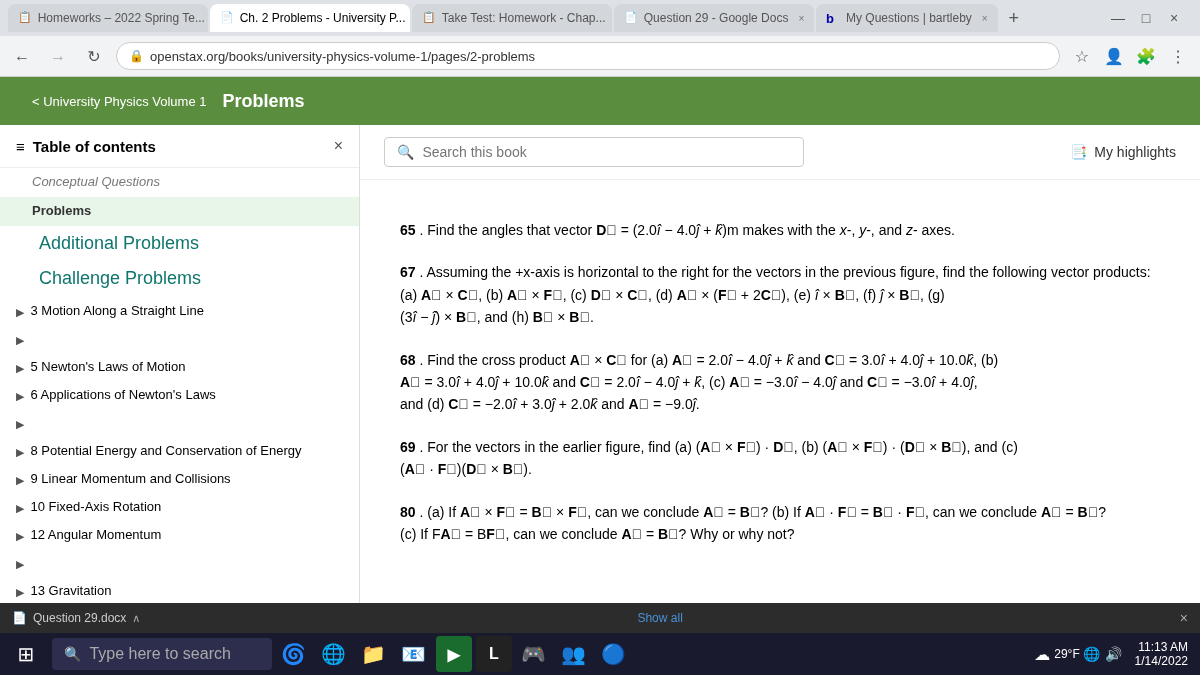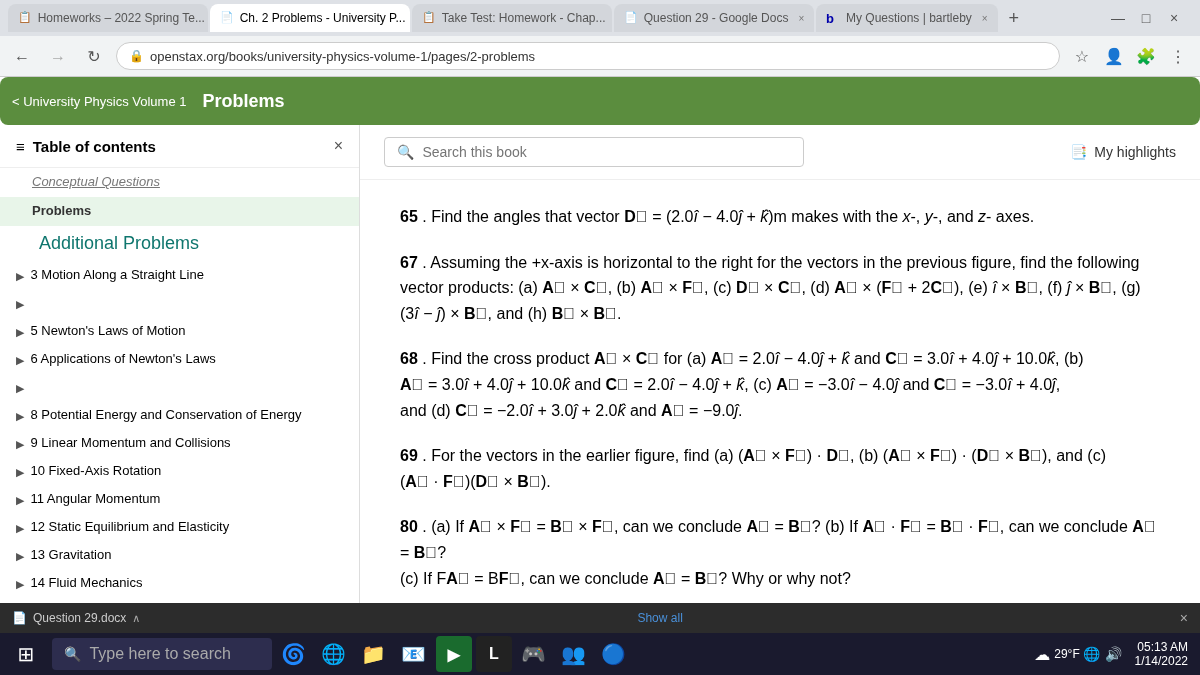--- a/index.html
+++ b/index.html
@@ -18,21 +18,21 @@
     .win-btn { width: 20px; height: 20px; display: flex; align-items: center; justify-content: center; cursor: pointer; font-size: 14px; color: #555; }
 
     .address-bar-row { display: flex; align-items: center; height: 40px; padding: 4px 8px; gap: 8px; background: #f1f3f4; }
     .nav-btn { width: 28px; height: 28px; display: flex; align-items: center; justify-content: center; cursor: pointer; color: #555; font-size: 16px; border-radius: 50%; }
     .address-bar { flex: 1; height: 28px; background: #fff; border: 1px solid #ccc; border-radius: 14px; display: flex; align-items: center; padding: 0 12px; font-size: 13px; color: #333; }
     .address-icon { color: #555; margin-right: 6px; font-size: 12px; }
     .browser-actions { display: flex; gap: 4px; }
     .browser-action { width: 28px; height: 28px; display: flex; align-items: center; justify-content: center; cursor: pointer; color: #555; font-size: 16px; }
 
     
-    .app-header { background: #5b8d3e; color: #fff; height: 48px; display: flex; align-items: center; padding: 0 12px; gap: 16px; border-radius: 8px; }
+    .app-header { background: #5b8d3e; color: #fff; height: 48px; display: flex; align-items: center; padding: 0 32px; gap: 16px; }
     .back-link { color: #fff; font-size: 13px; cursor: pointer; display: flex; align-items: center; gap: 4px; }
     .header-title { font-size: 18px; font-weight: bold; color: #fff; }
 
     
     .main-layout { display: flex; height: calc(675px - 36px - 40px - 48px); }
 
     
     .sidebar { width: 360px; border-right: 1px solid #ddd; display: flex; flex-direction: column; background: #fff; overflow: hidden; }
     .sidebar-header { display: flex; align-items: center; justify-content: space-between; padding: 12px 16px; border-bottom: 1px solid #eee; }
     .sidebar-title { font-size: 15px; font-weight: bold; display: flex; align-items: center; gap: 8px; }
@@ -49,21 +49,21 @@
 
     
     .content-area { flex: 1; display: flex; flex-direction: column; overflow: hidden; }
     .content-toolbar { display: flex; align-items: center; justify-content: space-between; padding: 12px 24px; border-bottom: 1px solid #eee; }
     .search-box { display: flex; align-items: center; border: 1px solid #ccc; border-radius: 4px; padding: 6px 12px; width: 420px; gap: 8px; }
     .search-input { border: none; outline: none; font-size: 14px; flex: 1; color: #4d7c0f; }
     .search-icon { color: #555; }
     .highlights-btn { display: flex; align-items: center; gap: 6px; cursor: pointer; font-size: 14px; color: #333; }
 
     .content-body { flex: 1; overflow-y: auto; padding: 24px 40px; }
-    .problem { margin-bottom: 20px; line-height: 1.6; font-size: 16px; }
+    .problem { margin-bottom: 20px; line-height: 1.6; font-size: 14px; margin-top: 15px; }
     .problem-num { font-weight: bold; }
 
     
     .content-nav { display: flex; align-items: center; justify-content: space-between; padding: 12px 40px; border-top: 1px solid #eee; }
     .nav-link { color: #2563eb; cursor: pointer; font-size: 14px; display: flex; align-items: center; gap: 4px; }
 
     
     .taskbar { position: fixed; bottom: 0; left: 0; right: 0; height: 42px; background: #1a1a2e; display: flex; align-items: center; padding: 0 4px; gap: 4px; z-index: 100; }
     .taskbar-start { width: 44px; height: 38px; display: flex; align-items: center; justify-content: center; cursor: pointer; color: #fff; font-size: 20px; }
     .taskbar-search { display: flex; align-items: center; background: #2d2d4e; border-radius: 4px; padding: 4px 12px; gap: 8px; height: 32px; width: 220px; }
@@ -143,29 +143,32 @@
 
   <div class="sidebar">
     <div class="sidebar-header">
       <div class="sidebar-title">
         <span>≡</span>
         <span>Table of contents</span>
       </div>
       <span class="sidebar-close">×</span>
     </div>
     <div class="sidebar-content">
-      <div class="toc-item sub" style="color:#777;font-style:italic;text-decoration:underline;">
+      <div class="toc-item sub" style="color:#777;font-style:italic;">
         <span class="toc-label">Conceptual Questions</span>
       </div>
       <div class="toc-item sub active">
         <span class="toc-label" style="font-weight:bold;">Problems</span>
       </div>
       <div class="toc-item sub2">
         <span class="toc-label">Additional Problems</span>
       </div>
+      <div class="toc-item sub2">
+        <span class="toc-label">Challenge Problems</span>
+      </div>
       <div class="toc-chapter">
         <span class="toc-arrow">▶</span>
         <span class="toc-label">3  Motion Along a Straight Line</span>
       </div>
       <div class="toc-chapter">
         <span class="toc-arrow">▶</span>
       </div>
       <div class="toc-chapter">
         <span class="toc-arrow">▶</span>
         <span class="toc-label">5  Newton's Laws of Motion</span>
@@ -184,25 +187,24 @@
       <div class="toc-chapter">
         <span class="toc-arrow">▶</span>
         <span class="toc-label">9  Linear Momentum and Collisions</span>
       </div>
       <div class="toc-chapter">
         <span class="toc-arrow">▶</span>
         <span class="toc-label">10  Fixed-Axis Rotation</span>
       </div>
       <div class="toc-chapter">
         <span class="toc-arrow">▶</span>
-        <span class="toc-label">11  Angular Momentum</span>
-      </div>
-      <div class="toc-chapter">
-        <span class="toc-arrow">▶</span>
-        <span class="toc-label">12  Static Equilibrium and Elasticity</span>
+        <span class="toc-label">12  Angular Momentum</span>
+      </div>
+      <div class="toc-chapter">
+        <span class="toc-arrow">▶</span>
       </div>
       <div class="toc-chapter">
         <span class="toc-arrow">▶</span>
         <span class="toc-label">13  Gravitation</span>
       </div>
       <div class="toc-chapter">
         <span class="toc-arrow">▶</span>
         <span class="toc-label">14  Fluid Mechanics</span>
       </div>
       <div class="toc-chapter">
@@ -294,16 +296,16 @@
   <div class="taskbar-app-icon" style="font-size:20px;">🎮</div>
   <div class="taskbar-app-icon" style="font-size:20px;">👥</div>
   <div class="taskbar-app-icon" style="color:#00c;font-size:20px;">🔵</div>
   <div class="system-tray" style="margin-left:auto;">
     <span style="font-size:16px;">☁</span>
     <span>29°F</span>
     <span style="font-size:14px;">🌐</span>
     <span style="font-size:14px;">🔊</span>
   </div>
   <div class="taskbar-time">
-    <div>05:13 AM</div>
+    <div>11:13 AM</div>
     <div>1/14/2022</div>
   </div>
 </div>
 
 </body></html>

